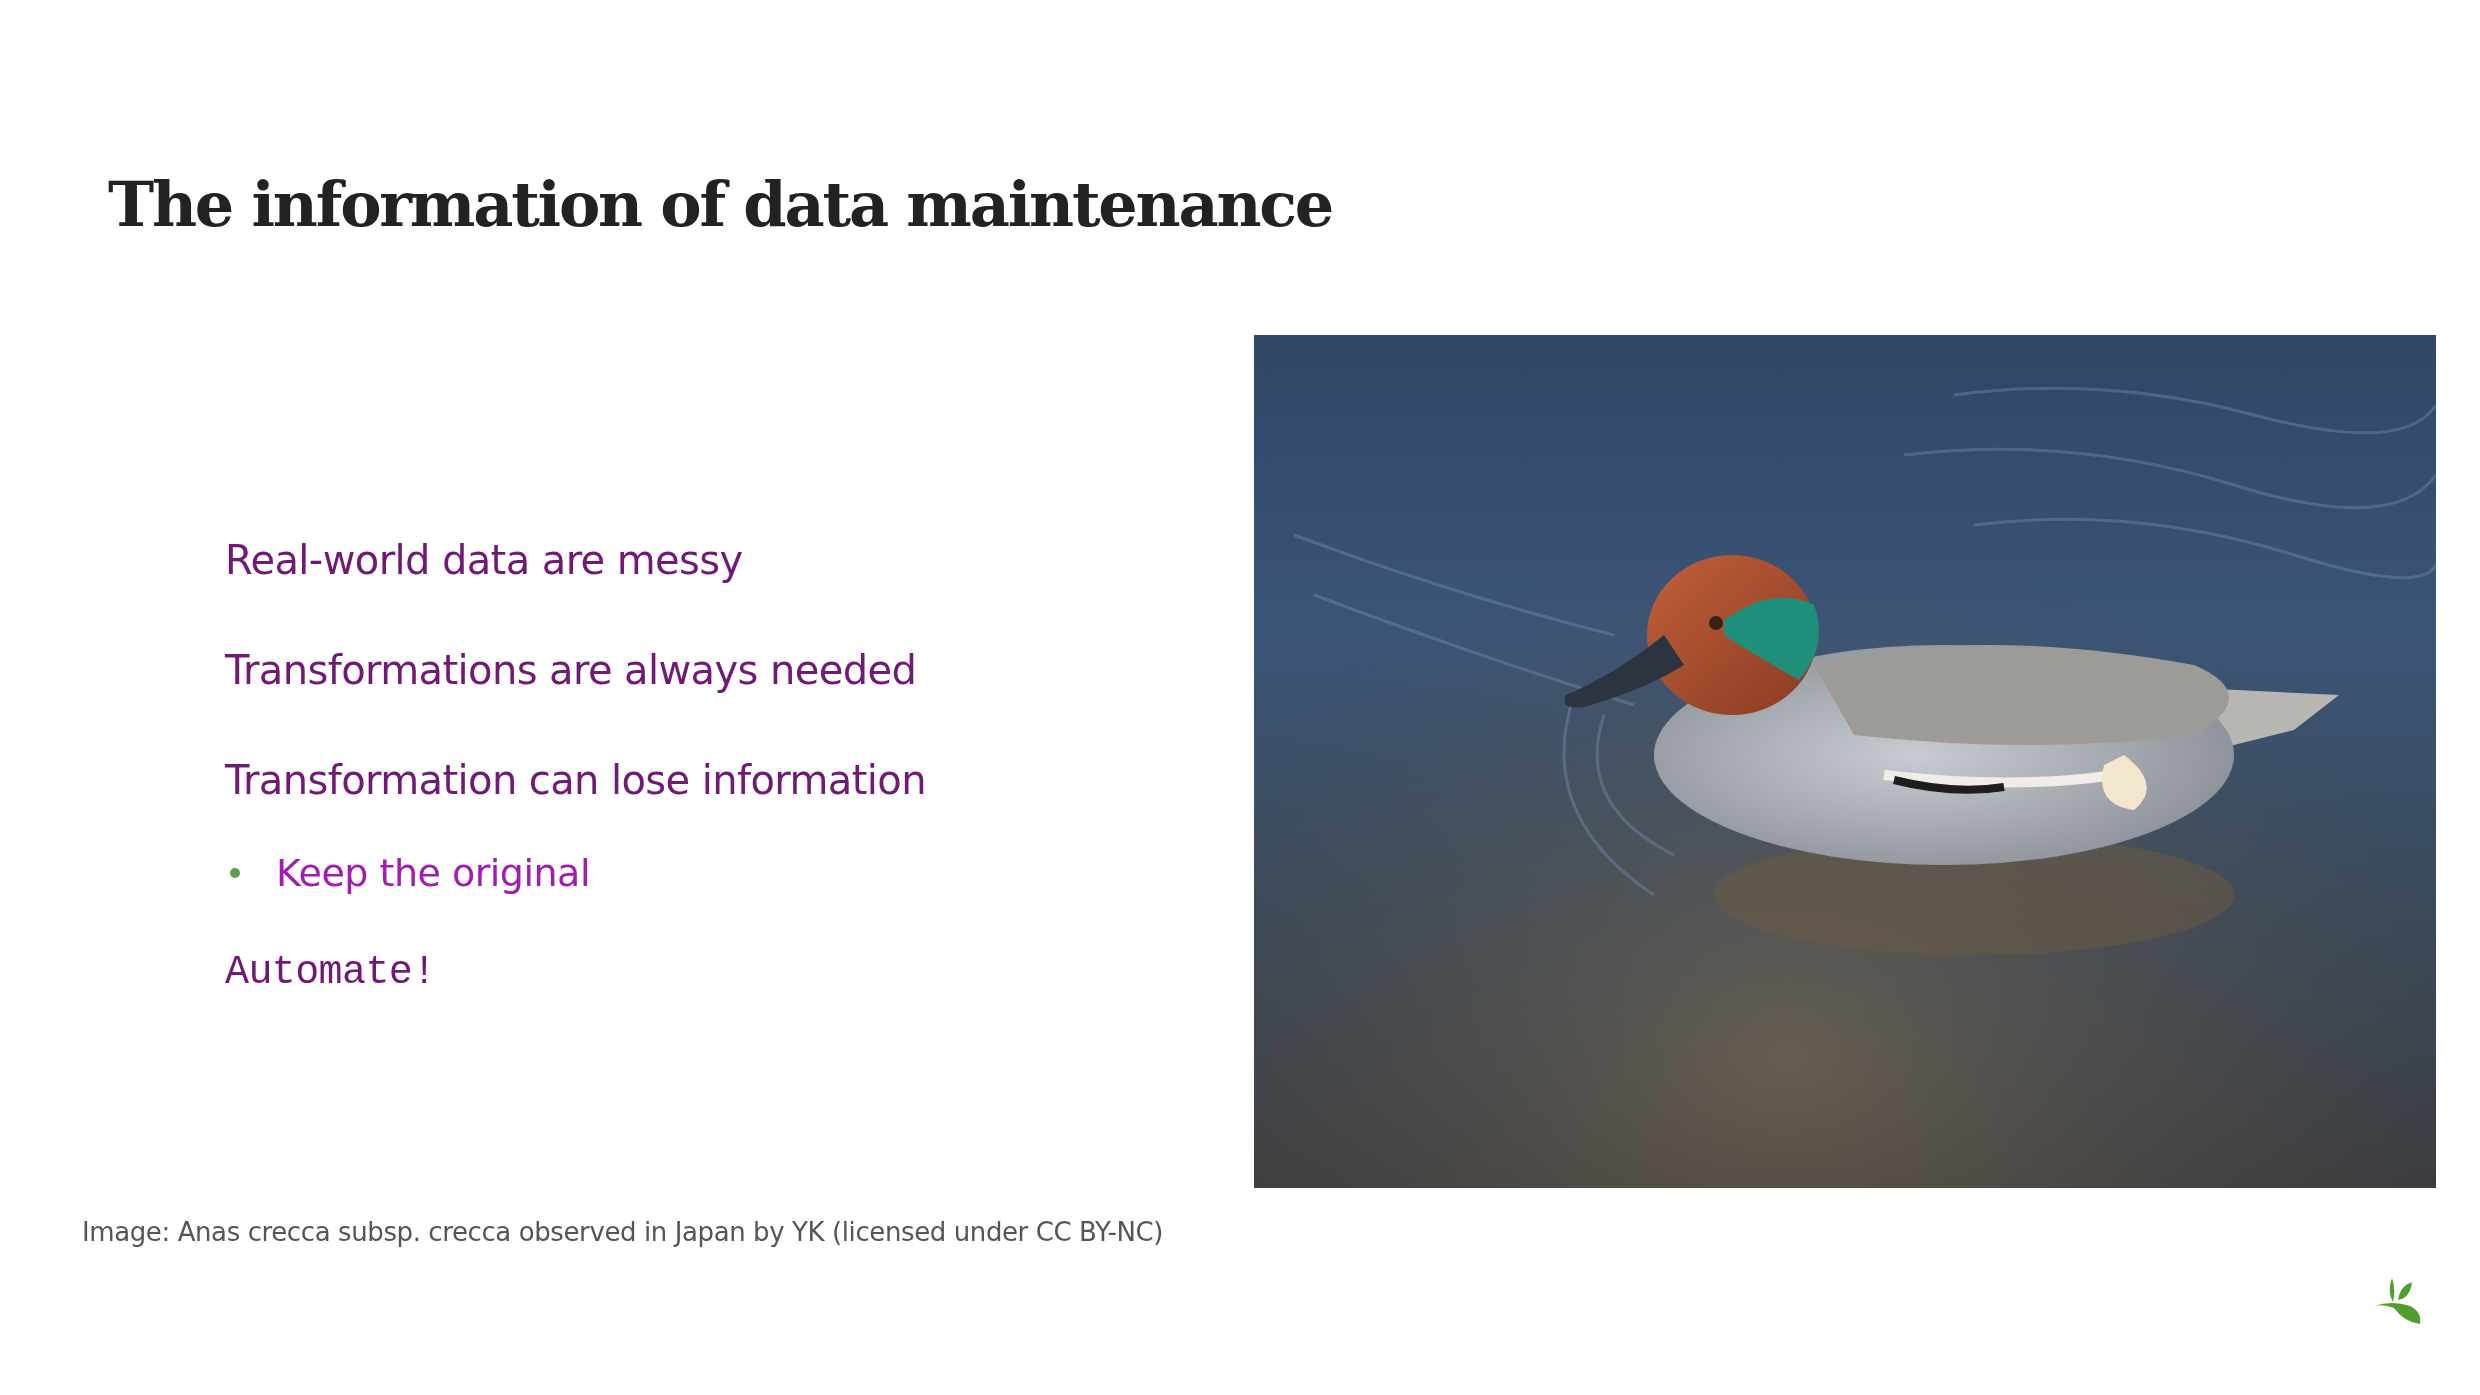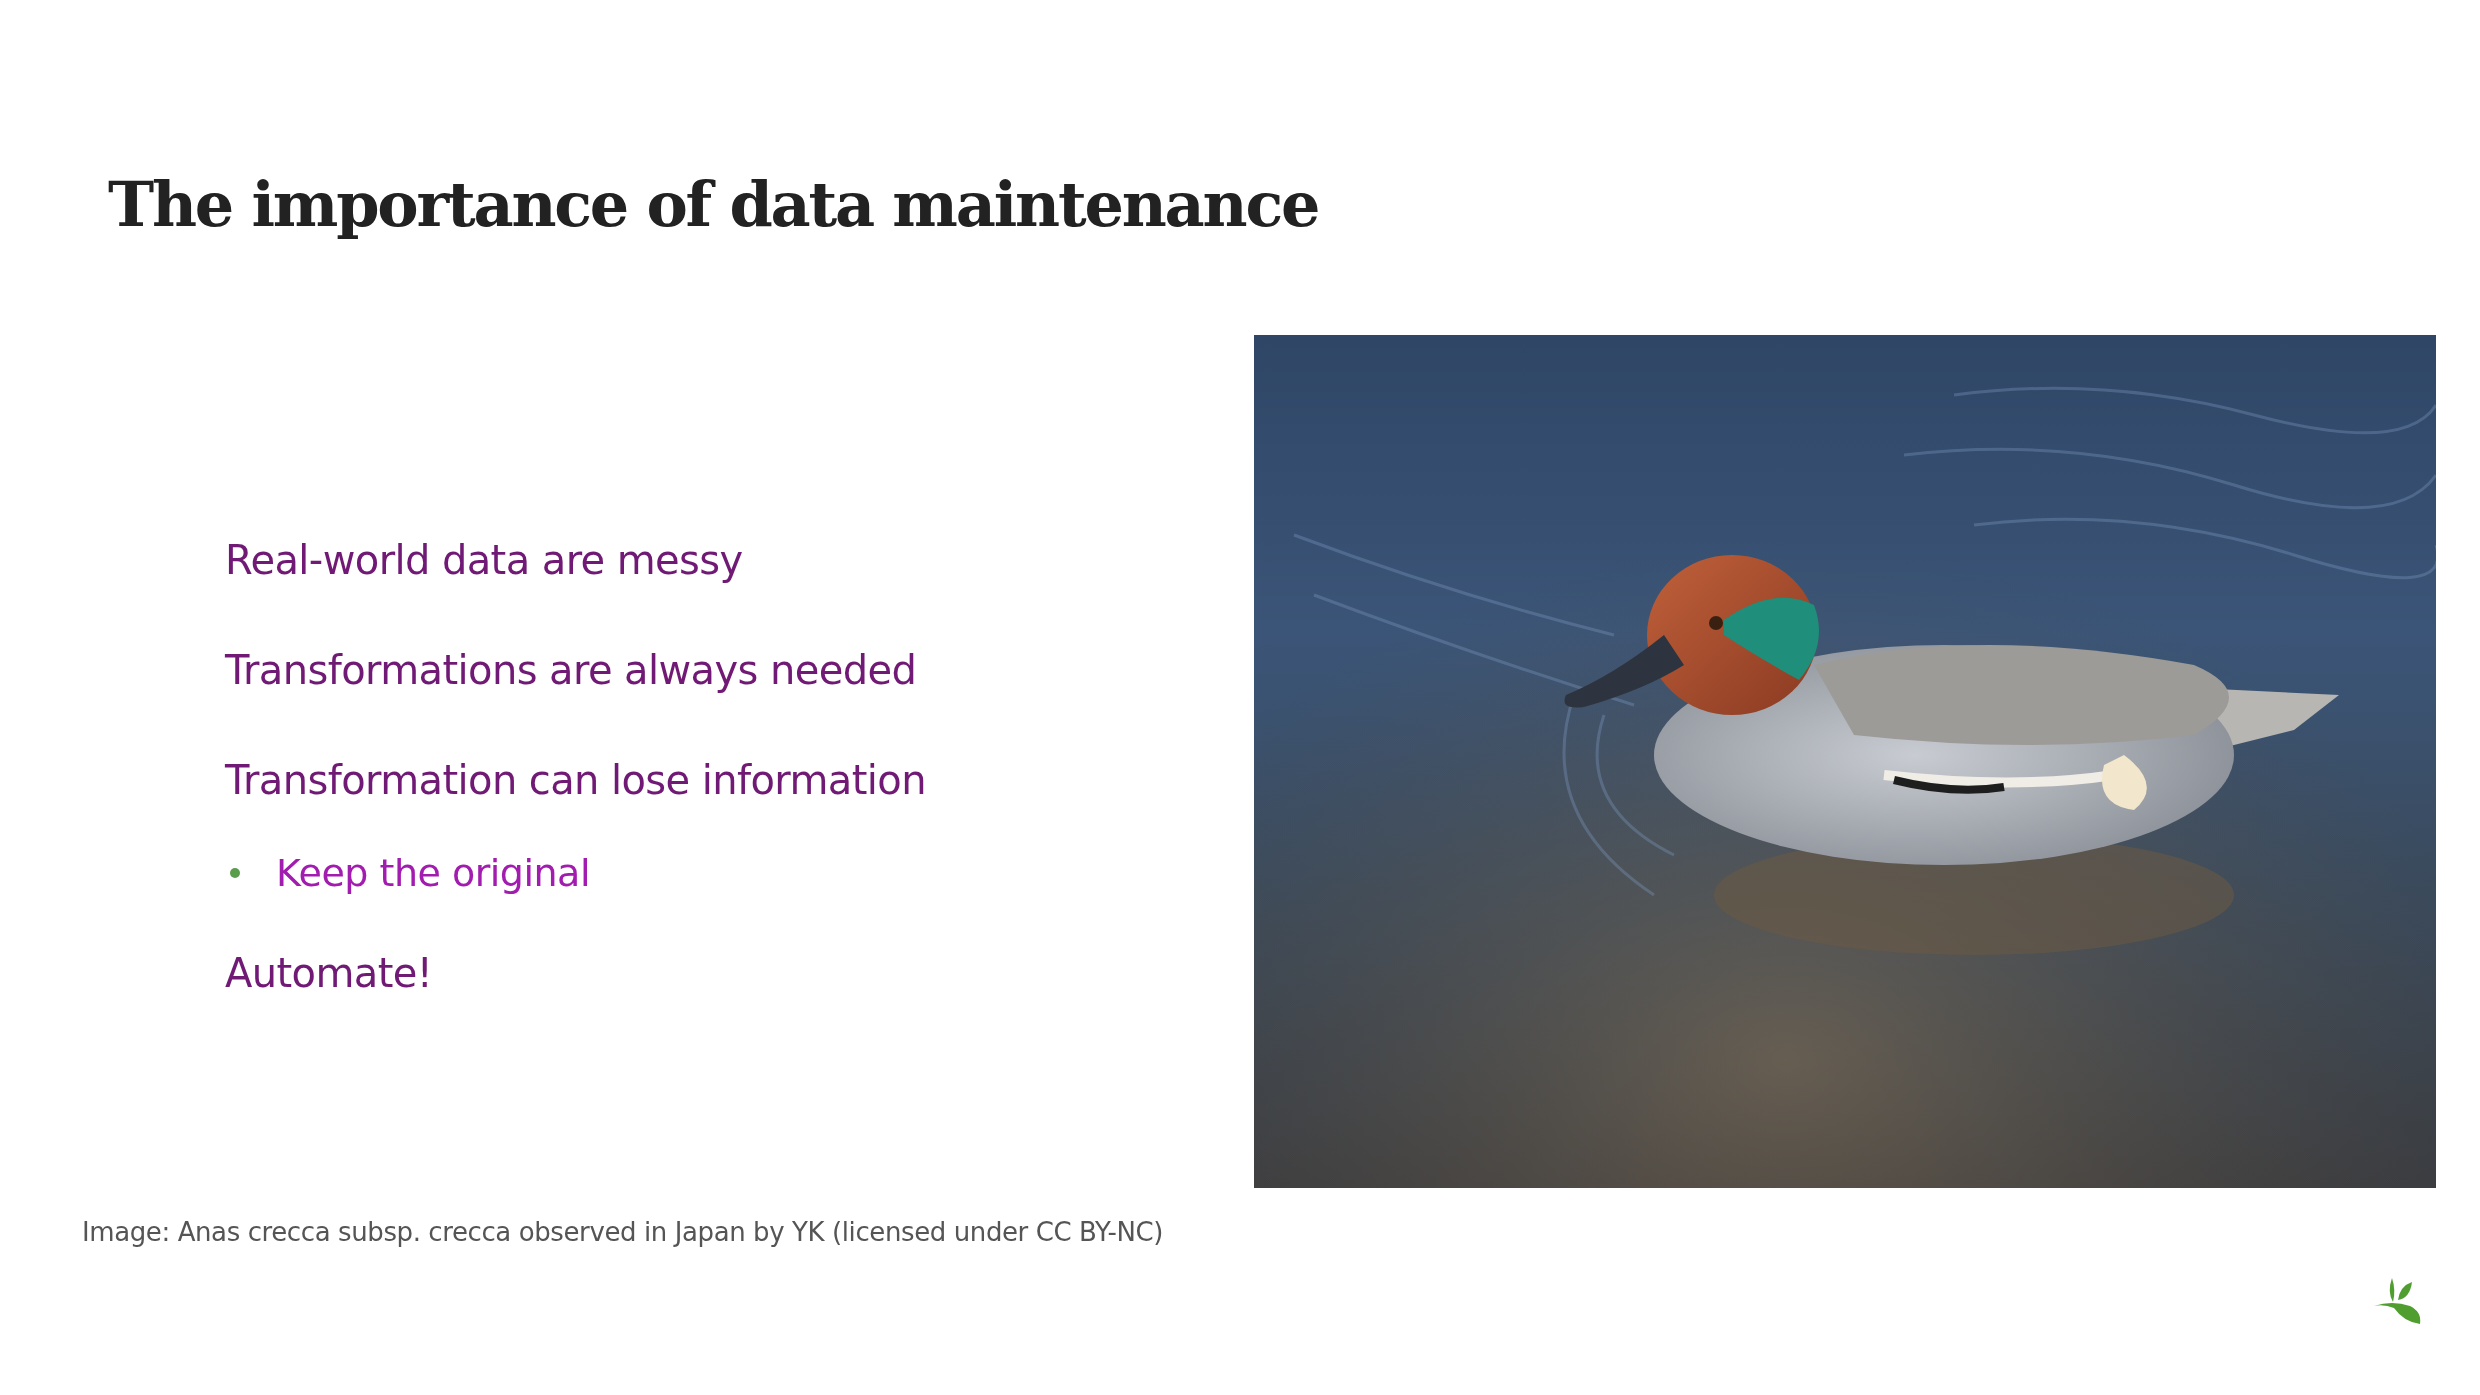--- a/index.html
+++ b/index.html
@@ -29,30 +29,30 @@
   .photo svg { display: block; width: 100%; height: 100%; }
   .caption {
     position: absolute; left: 82px; top: 1217px; font-size: 26px; color: #555555;
     letter-spacing: -0.4px; white-space: nowrap;
   }
   .logo { position: absolute; left: 2372px; top: 1276px; width: 52px; height: 48px; }
 </style>
 </head>
 <body>
 
-<h1 class="title">The importance of data maintenance</h1>
+<h1 class="title">The information of data maintenance</h1>
 
 <div class="content">
   <div class="point" style="top:540px;">Real-world data are messy</div>
   <div class="point" style="top:650px;">Transformations are always needed</div>
   <div class="point" style="top:760px;">Transformation can lose information</div>
   <div class="sub" style="top:854px;">
     <span class="bullet"></span><span>Keep the original</span>
   </div>
-  <div class="point" style="top:953px;">Automate!</div>
+  <div class="point" style="top:953px;font-family:Liberation Mono, monospace;">Automate!</div>
 </div>
 
 <div class="photo">
   <svg viewBox="0 0 1182 853" preserveAspectRatio="none">
     <defs>
       <linearGradient id="water" x1="0" y1="0" x2="0" y2="1">
         <stop offset="0" stop-color="#2f4666"></stop>
         <stop offset="0.35" stop-color="#3b5578"></stop>
         <stop offset="0.65" stop-color="#3a4a5c"></stop>
         <stop offset="1" stop-color="#3a3c40"></stop>

